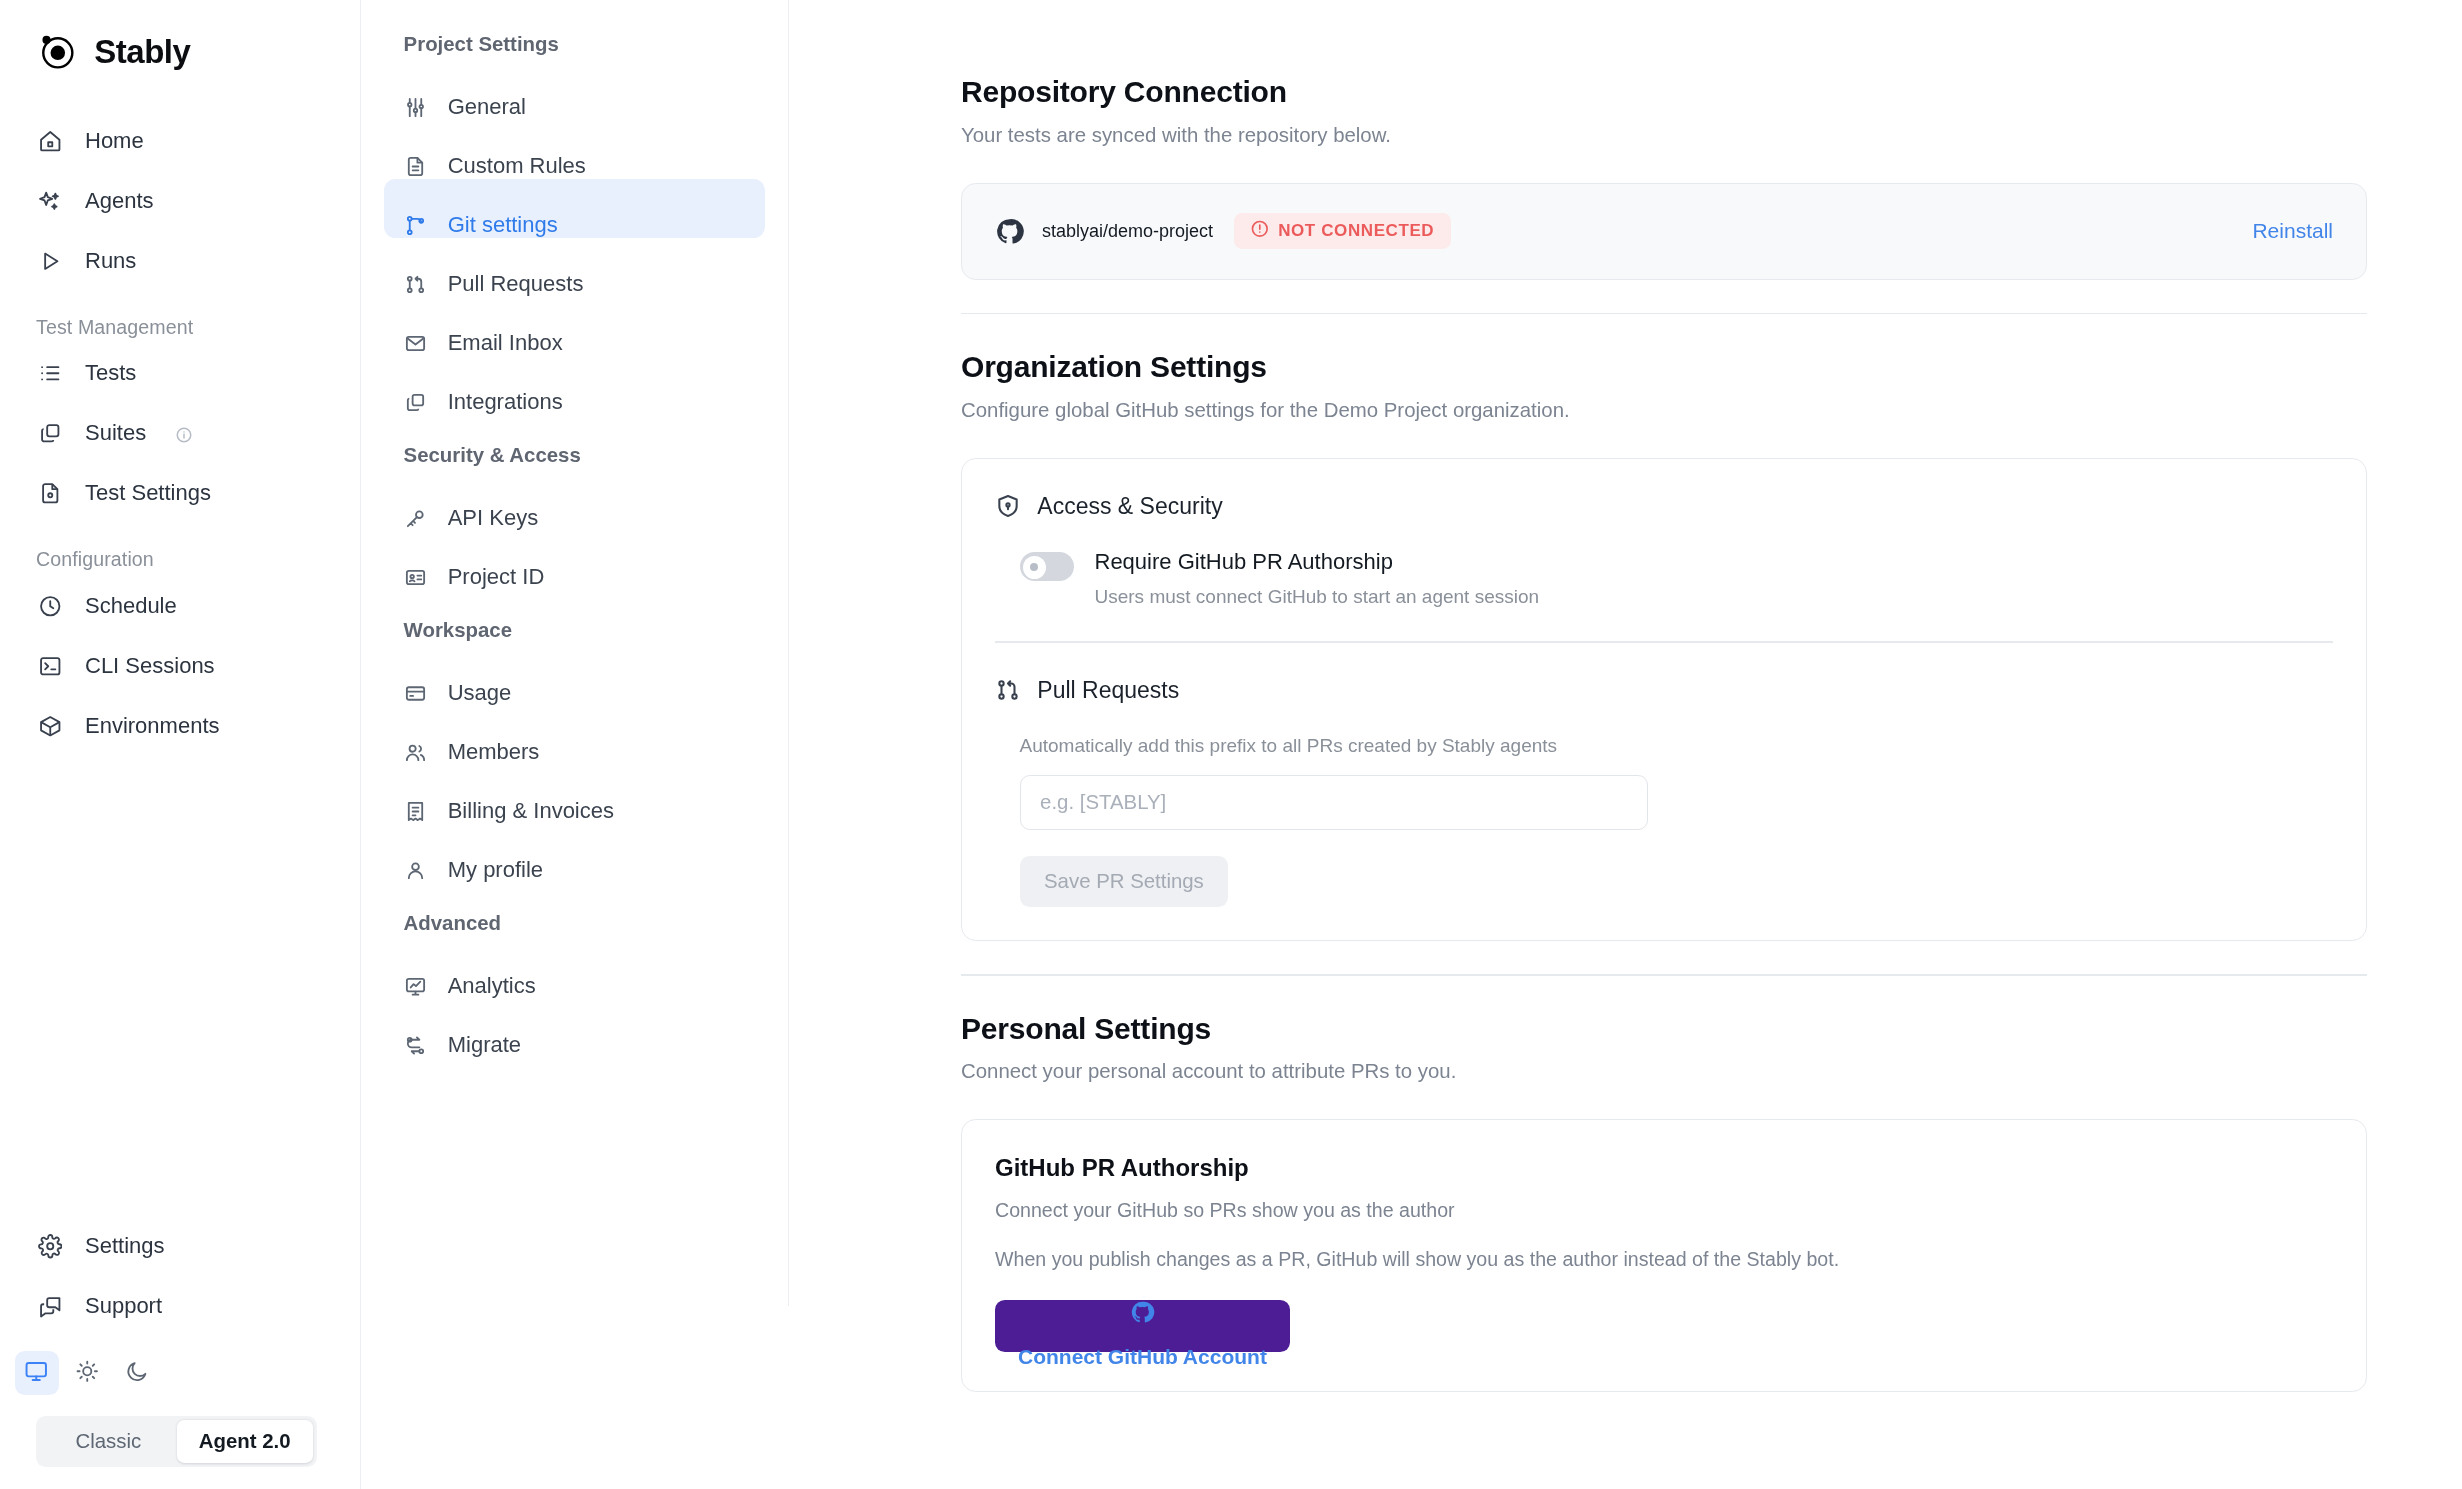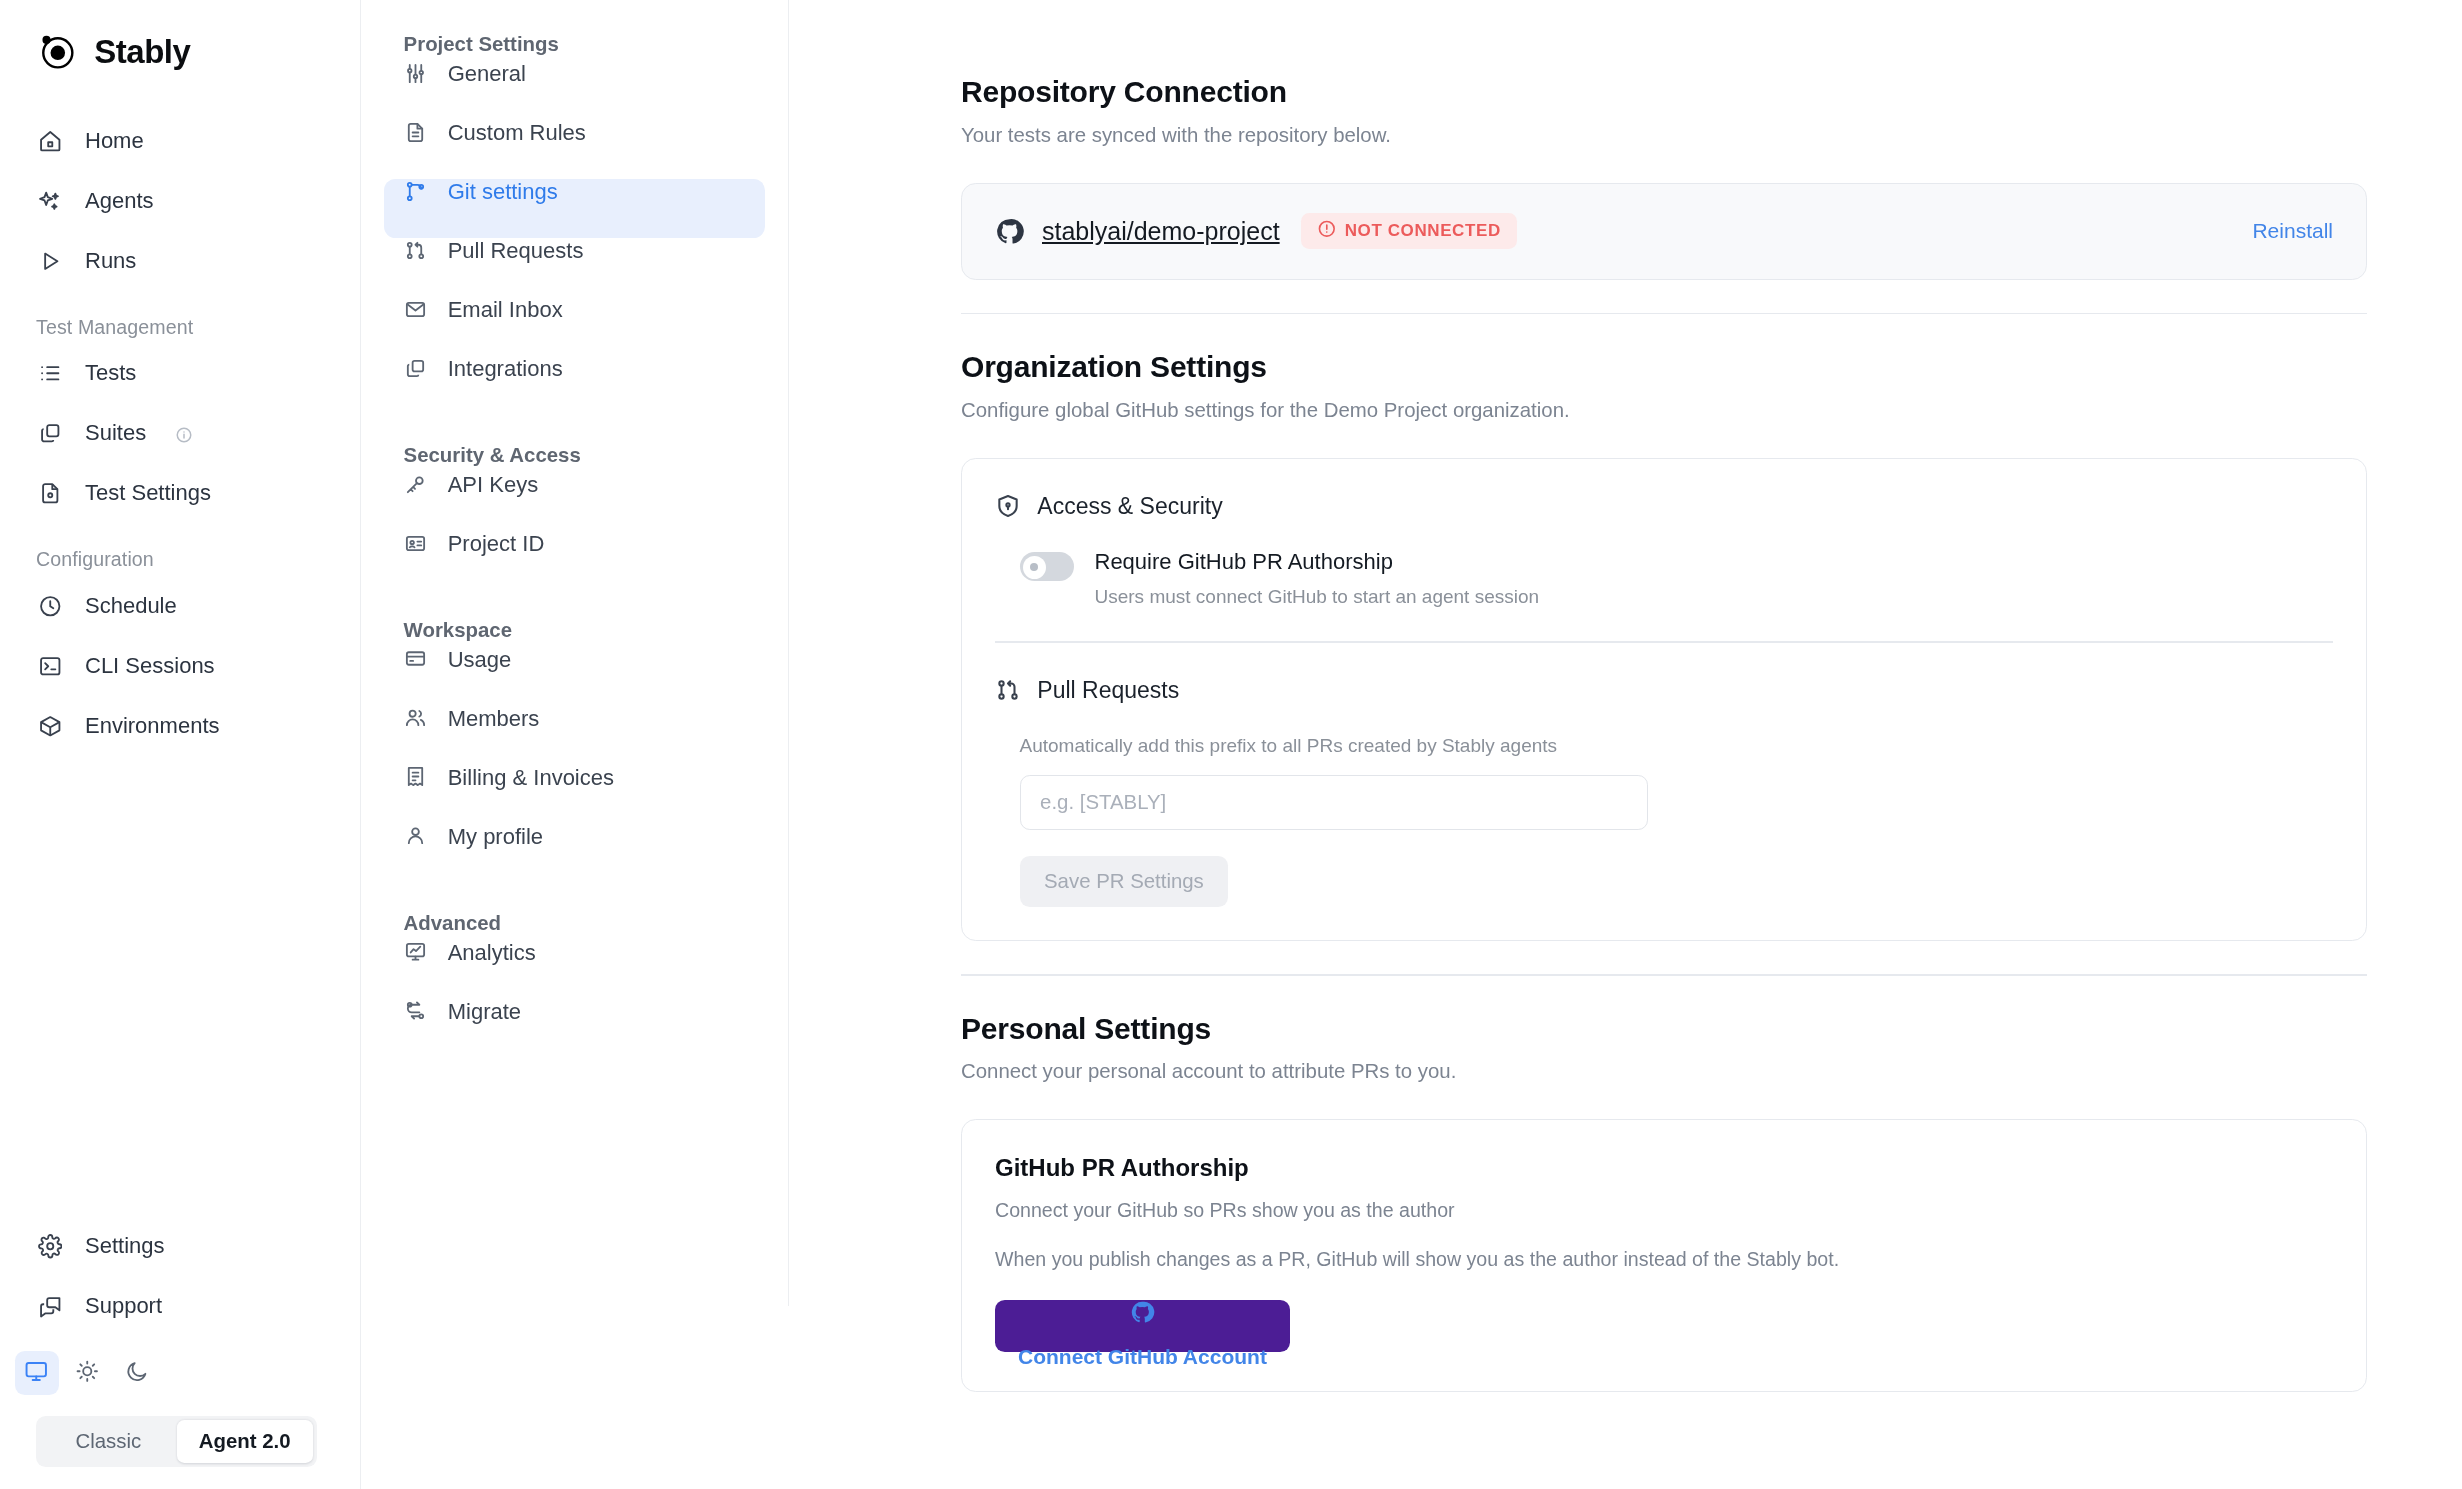--- a/index.html
+++ b/index.html
@@ -61,21 +61,21 @@
     width: 428px; flex: 0 0 428px; height: 1306px;
     background: #ffffff; border-right: 1.6px solid #eceef1;
     padding: 33px 23px 0 23px;
   }
   .set-group-title {
     font-size: 20.4px; font-weight: 700; color: #5f6671;
     padding: 0 0 4.9px 19.6px; margin-top: 29px;
   }
   .set-group-title.first { margin-top: 0; }
   .set-item {
-    display: flex; align-items: flex-start; gap: 19.6px;
+    display: flex; align-items: flex-end; gap: 19.6px;
     height: 59px; padding-left: 19.6px; border-radius: 11.4px;
     color: #3a4插150; font-size: 22px; color: #3b434f; cursor: pointer;
   }
   .set-item .ico { width: 24.5px; height: 24.5px; flex: 0 0 24.5px; display: flex; align-items: center; justify-content: center; color: #5d6673; }
   .set-item .ico svg { width: 23px; height: 23px; }
   .set-item.active { background: #e8effd; color: #2f7bea; }
   .set-item.active .ico { color: #2f7bea; }
 
   
   .main {
@@ -90,21 +90,21 @@
   .divider-full { height: 1.6px; background: #e6e9ee; margin: 33px 0 0 0; width: 1406px; }
 
   .card {
     margin-top: 36px; border: 1.6px solid #e6e9ee; border-radius: 14.7px;
     background: #ffffff; width: 1406px;
   }
   .card.muted { background: #f8f9fb; }
 
   .repo-row { display: flex; align-items: center; height: 95px; padding: 0 33px; }
   .gh-ico { width: 29px; height: 29px; color: #2d3542; flex: 0 0 29px; margin-right: 18px; }
-  .repo-name { font-size: 25px; color: #141a22; font-weight: 400; text-decoration: underline; }
+  .repo-name { font-size: 18px; color: #141a22; font-weight: 400; }
   .badge {
     display: inline-flex; align-items: center; gap: 8.2px;
     margin-left: 21px; height: 36px; padding: 0 16.3px;
     background: #fdeaea; color: #ec5b5b; border-radius: 8.2px;
     font-size: 17px; font-weight: 700; letter-spacing: 0.6px;
   }
   .badge svg { width: 19.6px; height: 19.6px; }
   .repo-action { margin-left: auto; font-size: 21px; color: #4285e8; cursor: pointer; }
 
   .card-sec { padding: 34px 33px 33px 33px; }

